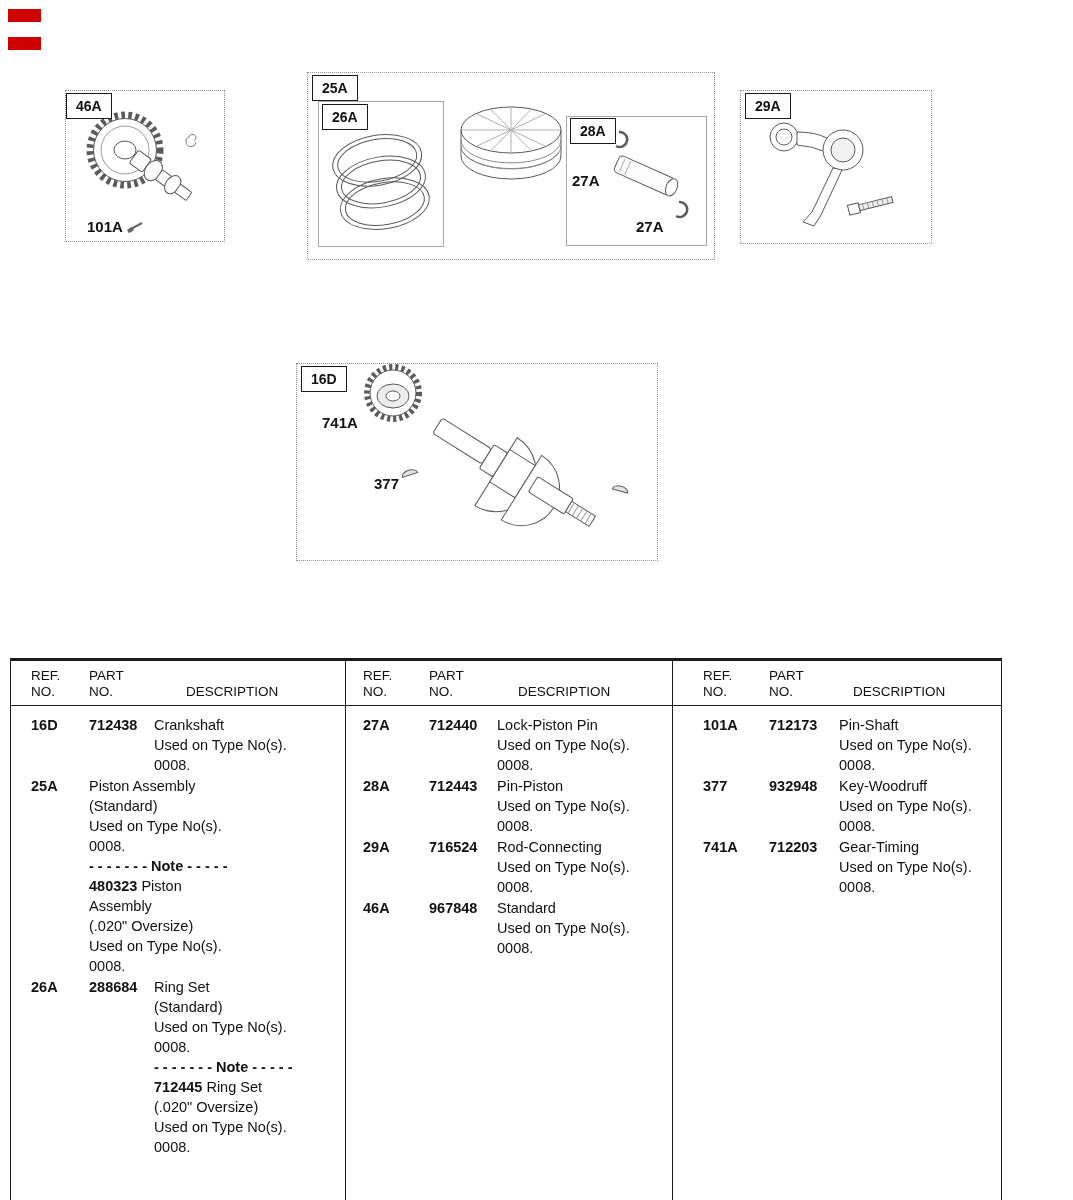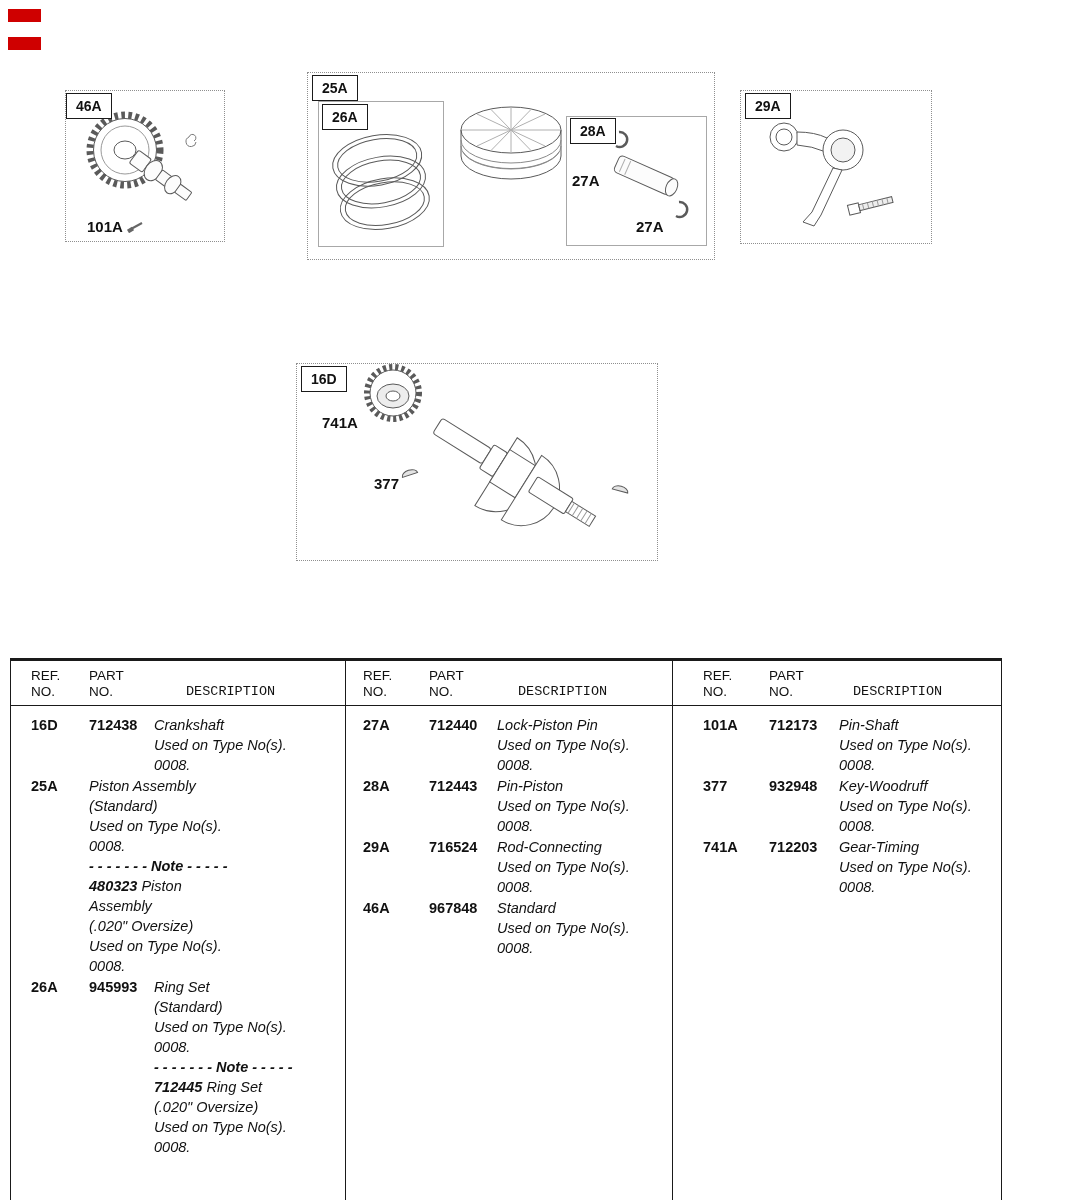--- a/index.html
+++ b/index.html
@@ -14,25 +14,25 @@
   svg{display:block;}
 
   .parts-table{position:absolute;left:10px;top:658px;width:992px;height:636px;box-sizing:border-box;
     border:1.5px solid #1a1a1a;border-top:3px solid #1a1a1a;
     display:grid;grid-template-columns:335px 327px 1fr;font-size:14.5px;}
   .tcol{border-right:1.5px solid #1a1a1a;display:flex;flex-direction:column;min-width:0;}
   .tcol:last-child{border-right:none;}
   .thead{display:grid;grid-template-columns:var(--wr) var(--wp) 1fr;
     padding:7px 0 6px var(--pl);border-bottom:1.5px solid #1a1a1a;height:45px;box-sizing:border-box;font-size:13.5px;}
   .hcell div{line-height:16px;}
-  .h-desc{align-self:end;line-height:16px;padding-left:var(--hd);font-family:Liberation Mono, monospace;}
+  .h-desc{align-self:end;line-height:16px;padding-left:var(--hd);}
   .tbody{padding:9px 0 0 var(--pl);}
   .entry{display:grid;grid-template-columns:var(--wr) var(--wp) 1fr;margin-bottom:1px;}
   .entry .ref,.entry .part{font-weight:bold;line-height:20px;}
-  .entry .line{line-height:20px;white-space:nowrap;font-style:italic;}
+  .entry .line{line-height:20px;white-space:nowrap;}
   .line .b{font-weight:bold;}
   .c1{--pl:20px;--wr:58px;--wp:65px;--hd:32px;}
   .c2{--pl:17px;--wr:66px;--wp:68px;--hd:21px;}
   .c3{--pl:30px;--wr:66px;--wp:70px;--hd:14px;}
 </style>
 </head>
 <body>
 
 <div class="page">
 
@@ -224,21 +224,21 @@
               <div class="line"><span class="b">- - - - - - -  Note  - - - - -</span></div>
               <div class="line"><span class="b">480323 </span><span>Piston</span></div>
               <div class="line"><span>Assembly</span></div>
               <div class="line"><span>(.020" Oversize)</span></div>
               <div class="line"><span>Used on Type No(s).</span></div>
               <div class="line"><span>0008.</span></div>
             </div>
           </div>
           <div class="entry">
             <div class="ref">26A</div>
-            <div class="part">945993</div>
+            <div class="part">288684</div>
             <div class="desc">
               <div class="line"><span>Ring Set</span></div>
               <div class="line"><span>(Standard)</span></div>
               <div class="line"><span>Used on Type No(s).</span></div>
               <div class="line"><span>0008.</span></div>
               <div class="line"><span class="b">- - - - - - -  Note  - - - - -</span></div>
               <div class="line"><span class="b">712445 </span><span>Ring Set</span></div>
               <div class="line"><span>(.020" Oversize)</span></div>
               <div class="line"><span>Used on Type No(s).</span></div>
               <div class="line"><span>0008.</span></div>

